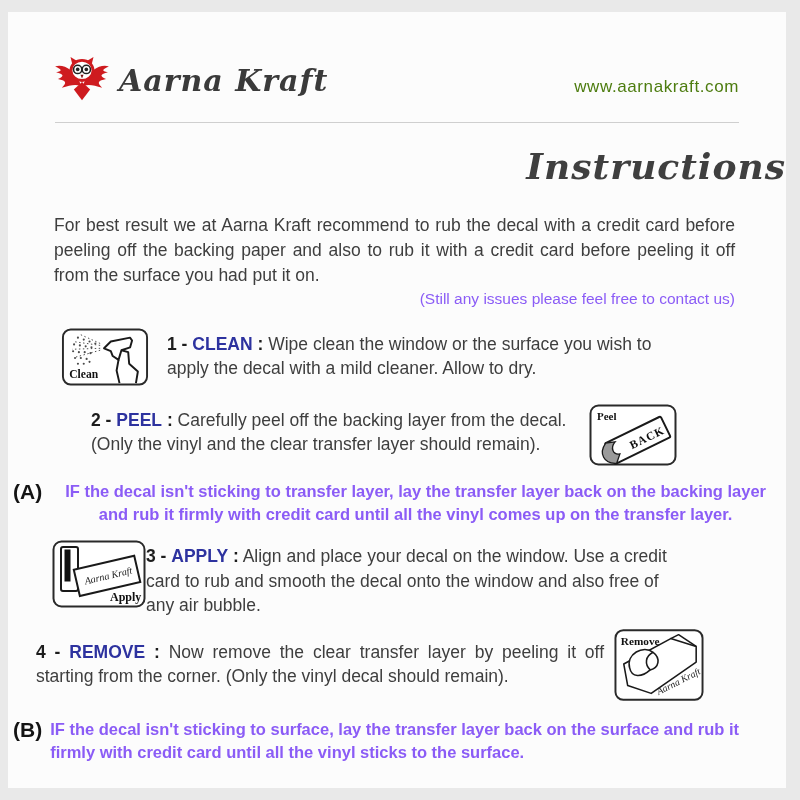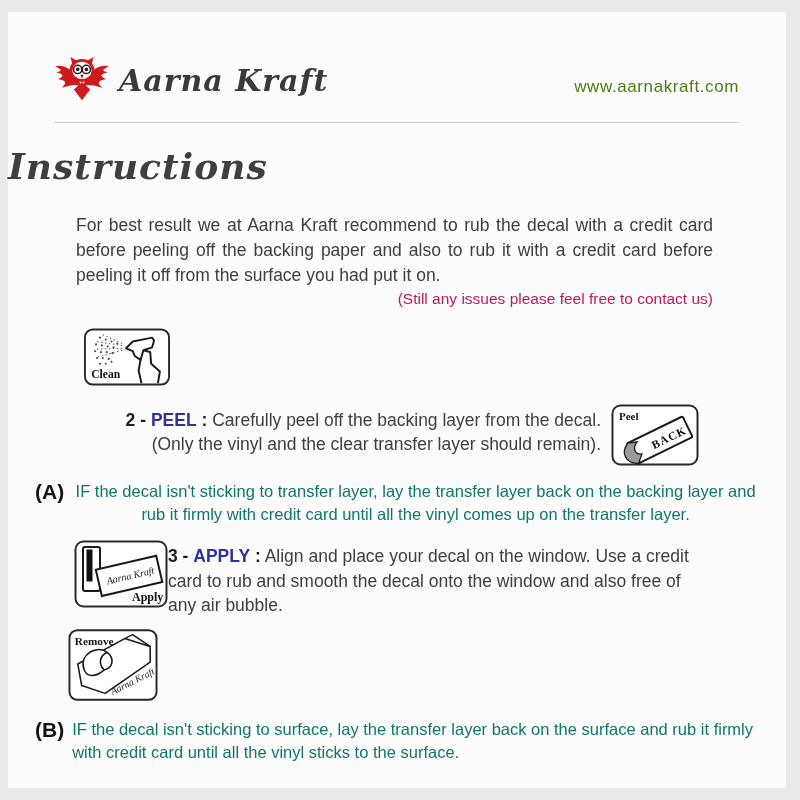--- a/index.html
+++ b/index.html
@@ -7,69 +7,69 @@
   body {
     background:#e9e9e9;
     font-family:"Liberation Sans", sans-serif;
     color:#3e3e3e;
   }
   .card {
     position:absolute; left:8px; top:12px;
     width:778px; height:776px;
     background:#fcfcfc;
   }
-  .content { padding:0 47px; }
+  .content { padding:0 25px; }
 
   
   .header-row { display:flex; align-items:center; margin-top:44px; padding:0 47px; }
   .brand-name {
     font-family:"DejaVu Serif", serif; font-style:italic; font-weight:bold;
     font-size:30px; color:#3a3a3a; margin-left:10px; letter-spacing:1px;
   }
   .website { margin-left:auto; font-size:17px; color:#4d7c0f; letter-spacing:.6px; margin-top:14px; }
   .divider { border-top:1px solid #cfcfcf; margin:18px 47px 0 47px; }
 
   
   .page-title {
-    text-align:left; margin-top:22px;
+    text-align:right; margin-top:22px;
     font-family:"DejaVu Serif", serif; font-style:italic; font-weight:bold;
     font-size:36px; color:#3f3f3f; letter-spacing:1px;
   }
 
   
   .intro {
     margin:26px 26px 0 21px;
     font-size:17.5px; line-height:1.42; text-align:justify; color:#3e3e3e;
   }
-  .contact-note { margin:2px 26px 0 0; text-align:right; font-size:15.5px; color:#be185d; }
+  .contact-note { margin:2px 26px 0 0; text-align:right; font-size:15.5px; color:#8b5cf6; }
 
   
   .step { display:flex; align-items:flex-start; }
   .step p { font-size:17.5px; line-height:1.4; color:#3e3e3e; }
   .num, .sep { font-weight:bold; color:#1d1d1d; }
   .kw { font-weight:bold; color:#2d329f; }
 
   .step1 { margin:20px 0 0 28px; }
   .step1 .txt { margin-left:18px; max-width:520px; margin-top:4px; }
 
-  .step2 { margin:16px 0 0 58px;text-align:right; }
+  .step2 { margin:16px 0 0 58px; }
   .step2 .txt { max-width:488px; margin-top:2px; }
   .step2 .icon-wrap { margin-left:10px; margin-top:-2px; }
 
   .step3 { margin:14px 0 0 19px; }
   .step3 .txt { max-width:522px; margin-top:4px; }
 
   .step4 { margin:10px 0 0 3px; }
   .step4 .txt { max-width:568px; margin-top:12px; text-align:justify; }
   .step4 .icon-wrap { margin-left:10px; }
 
   
   .note { display:flex; margin:10px -20px 0 -20px; align-items:flex-start; }
   .note-label { font-size:21px; font-weight:bold; color:#141414; margin-right:8px; line-height:1.1; }
-  .note-text { font-size:16.5px; font-weight:normal; color:#0f766e; line-height:1.42; flex:1; }
+  .note-text { font-size:16.5px; font-weight:bold; color:#8b5cf6; line-height:1.42; flex:1; }
   .note-a .note-text { text-align:center; }
   .note-b .note-text { text-align:left; }
   .note-b { margin-top:12px; }
 
   .icon-wrap { flex-shrink:0; }
   svg text { font-family:"Liberation Serif", serif; }
   svg .lbl { font-weight:bold; fill:#111; }
   svg .script { font-style:italic; fill:#222; }
 </style>
 </head>
@@ -136,20 +136,21 @@
               <circle cx="29" cy="35" r="1.1"></circle>
           </g>
           <g fill="none" stroke="#1a1a1a" stroke-width="2" stroke-linejoin="round">
             <path d="M44 21 L51 14 L71 10 L73 13 L71 20 L62 23 L59 33 L53 29 L51 24 Z"></path>
             <path d="M62 23 L69 25 L70 37 L79 45 L77 57"></path>
             <path d="M59 33 L57 44 L60 57"></path>
           </g>
           <text class="lbl" x="8" y="52" font-size="12">Clean</text>
         </svg>
       </span>
+      <p class="txt"><span class="num">1 -</span> <span class="kw">CLEAN</span> <span class="sep">:</span> <span>Wipe clean the window or the surface you wish to apply the decal with a mild cleaner. Allow to dry.</span></p>
     </div>
 
     <div class="step step2">
       <p class="txt"><span class="num">2 -</span> <span class="kw">PEEL</span> <span class="sep">:</span> <span>Carefully peel off the backing layer from the decal. (Only the vinyl and the clear transfer layer should remain).</span></p>
       <span class="icon-wrap">
         <svg width="88" height="62" viewBox="0 0 88 62">
           <rect x="1.5" y="1.5" width="85" height="59" rx="8" fill="#fff" stroke="#2a2a2a" stroke-width="2"></rect>
           <g transform="rotate(-26 44 38)">
             <rect x="18" y="27" width="62" height="23" rx="1.5" fill="#fff" stroke="#1a1a1a" stroke-width="2"></rect>
             <text class="lbl" x="40" y="44" font-size="11.5" letter-spacing="1">BACK</text>
@@ -175,20 +176,21 @@
             <rect x="24" y="23" width="62" height="27" fill="#fff" stroke="#1a1a1a" stroke-width="2"></rect>
             <text class="script" x="32" y="40" font-size="10">Aarna Kraft</text>
           </g>
           <text class="lbl" x="58" y="61" font-size="12">Apply</text>
         </svg>
       </span>
       <p class="txt"><span class="num">3 -</span> <span class="kw">APPLY</span> <span class="sep">:</span> <span>Align and place your decal on the window. Use a credit card to rub and smooth the decal onto the window and also free of any air bubble.</span></p>
     </div>
 
     <div class="step step4">
+      <p class="txt"><span class="num">4 -</span> <span class="kw">REMOVE</span> <span class="sep">:</span> <span>Now remove the clear transfer layer by peeling it off starting from the corner. (Only the vinyl decal should remain).</span></p>
       <span class="icon-wrap">
         <svg width="90" height="74" viewBox="0 0 92 74">
           <rect x="1.5" y="1.5" width="89" height="71" rx="8" fill="#fff" stroke="#2a2a2a" stroke-width="2"></rect>
           <g fill="#fff" stroke="#1a1a1a" stroke-width="1.6" stroke-linejoin="round">
             <path d="M10 36 L58 10 L84 18 L84 34 L38 66 L14 58 Z"></path>
             <path d="M58 10 L66 6 L84 18" fill="none"></path>
             <path d="M16 40 C 12 26 30 16 40 24 C 32 28 31 36 37 42 C 28 50 18 50 16 40 Z"></path>
             <path d="M40 24 C 48 30 46 40 37 42" fill="none"></path>
           </g>
           <text class="script" x="42" y="60" font-size="10" transform="rotate(-27 60 56)">Aarna Kraft</text>

